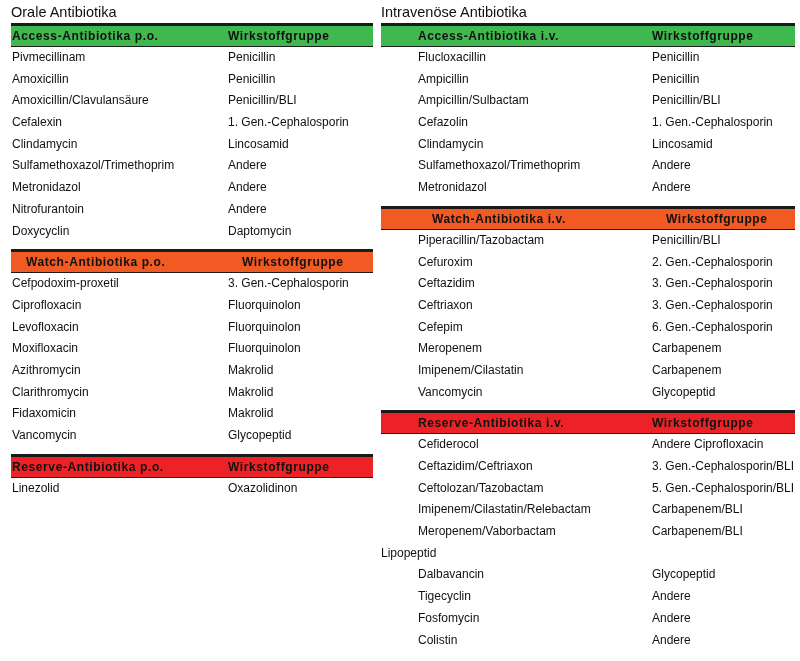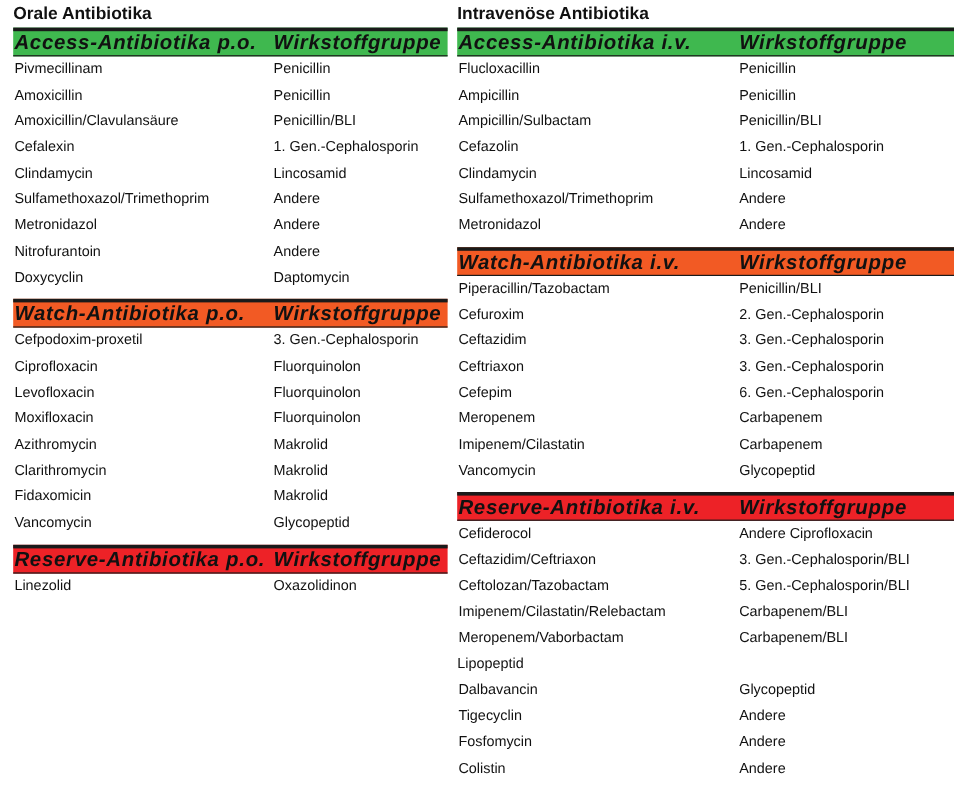--- a/index.html
+++ b/index.html
@@ -5,37 +5,36 @@
   html, body { margin: 0; padding: 0; background: #ffffff; }
   body {
     width: 800px; height: 661px; overflow: hidden; position: relative;
     font-family: "Liberation Sans", "DejaVu Sans", sans-serif;
     color: #111111;
   }
   .col { position: absolute; top: 0; }
   .col.left { left: 11px; width: 362px; }
   .col.right { left: 381px; width: 414px; }
   .col-title {
-    font-weight: bold; font-size: 14.5px; height: 22px; line-height: 22px;
+    font-weight: normal; font-size: 14.5px; height: 22px; line-height: 22px;
     padding-top: 1px;
   }
   .section { margin-bottom: 0; }
   .sec-head {
     display: flex; height: 20px; line-height: 20px;
     border-top: 3px solid #1a1a1a; border-bottom: 1px solid #1a1a1a;
-    font-weight: bold; font-size: 17px; letter-spacing: 0.6px;
+    font-weight: bold; font-size: 12px; letter-spacing: 0.6px;
     box-sizing: content-box;
-    font-style: italic;
   }
   .sec-head.access { background: #3fb84f; }
-  .sec-head.watch { background: #f25a24; }
+  .sec-head.watch { background: #f25a24; padding-left: 14px; }
   .sec-head.reserve { background: #ed2227; justify-content: center; }
   .row { display: flex; height: 21.7px; line-height: 21.7px; font-size: 12px; white-space: nowrap; }
   .left .c1 { width: 216px; padding-left: 1px; }
-  .right .c1 { width: 234px; padding-left: 1px; }
+  .right .c1 { width: 234px; padding-left: 1px; margin-left: 36px; }
   .c2 { flex: 1; }
   .gap { height: 7px; }
   .sec-head .c1, .sec-head .c2 { overflow: hidden; }
 </style>
 </head>
 <body>
 
 <div class="col left">
   <div class="col-title">Orale Antibiotika</div>
   <div id="left-sections">

